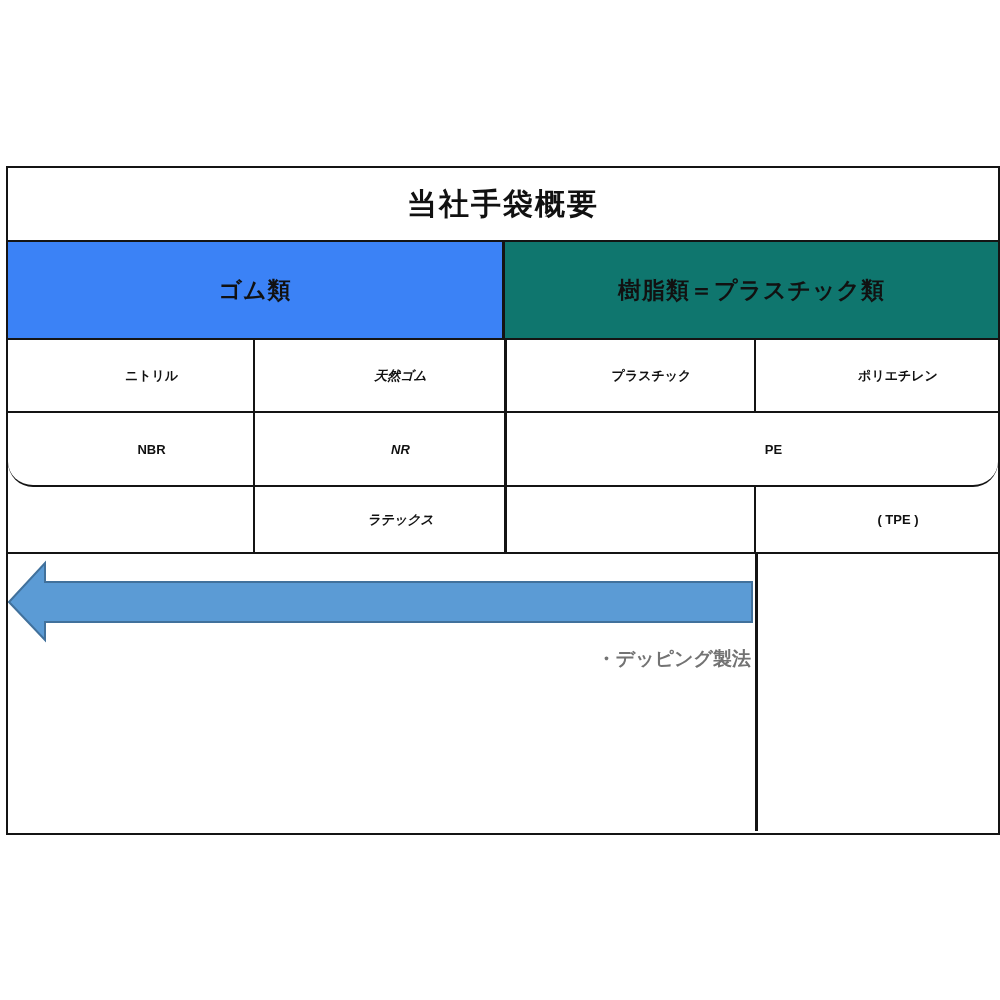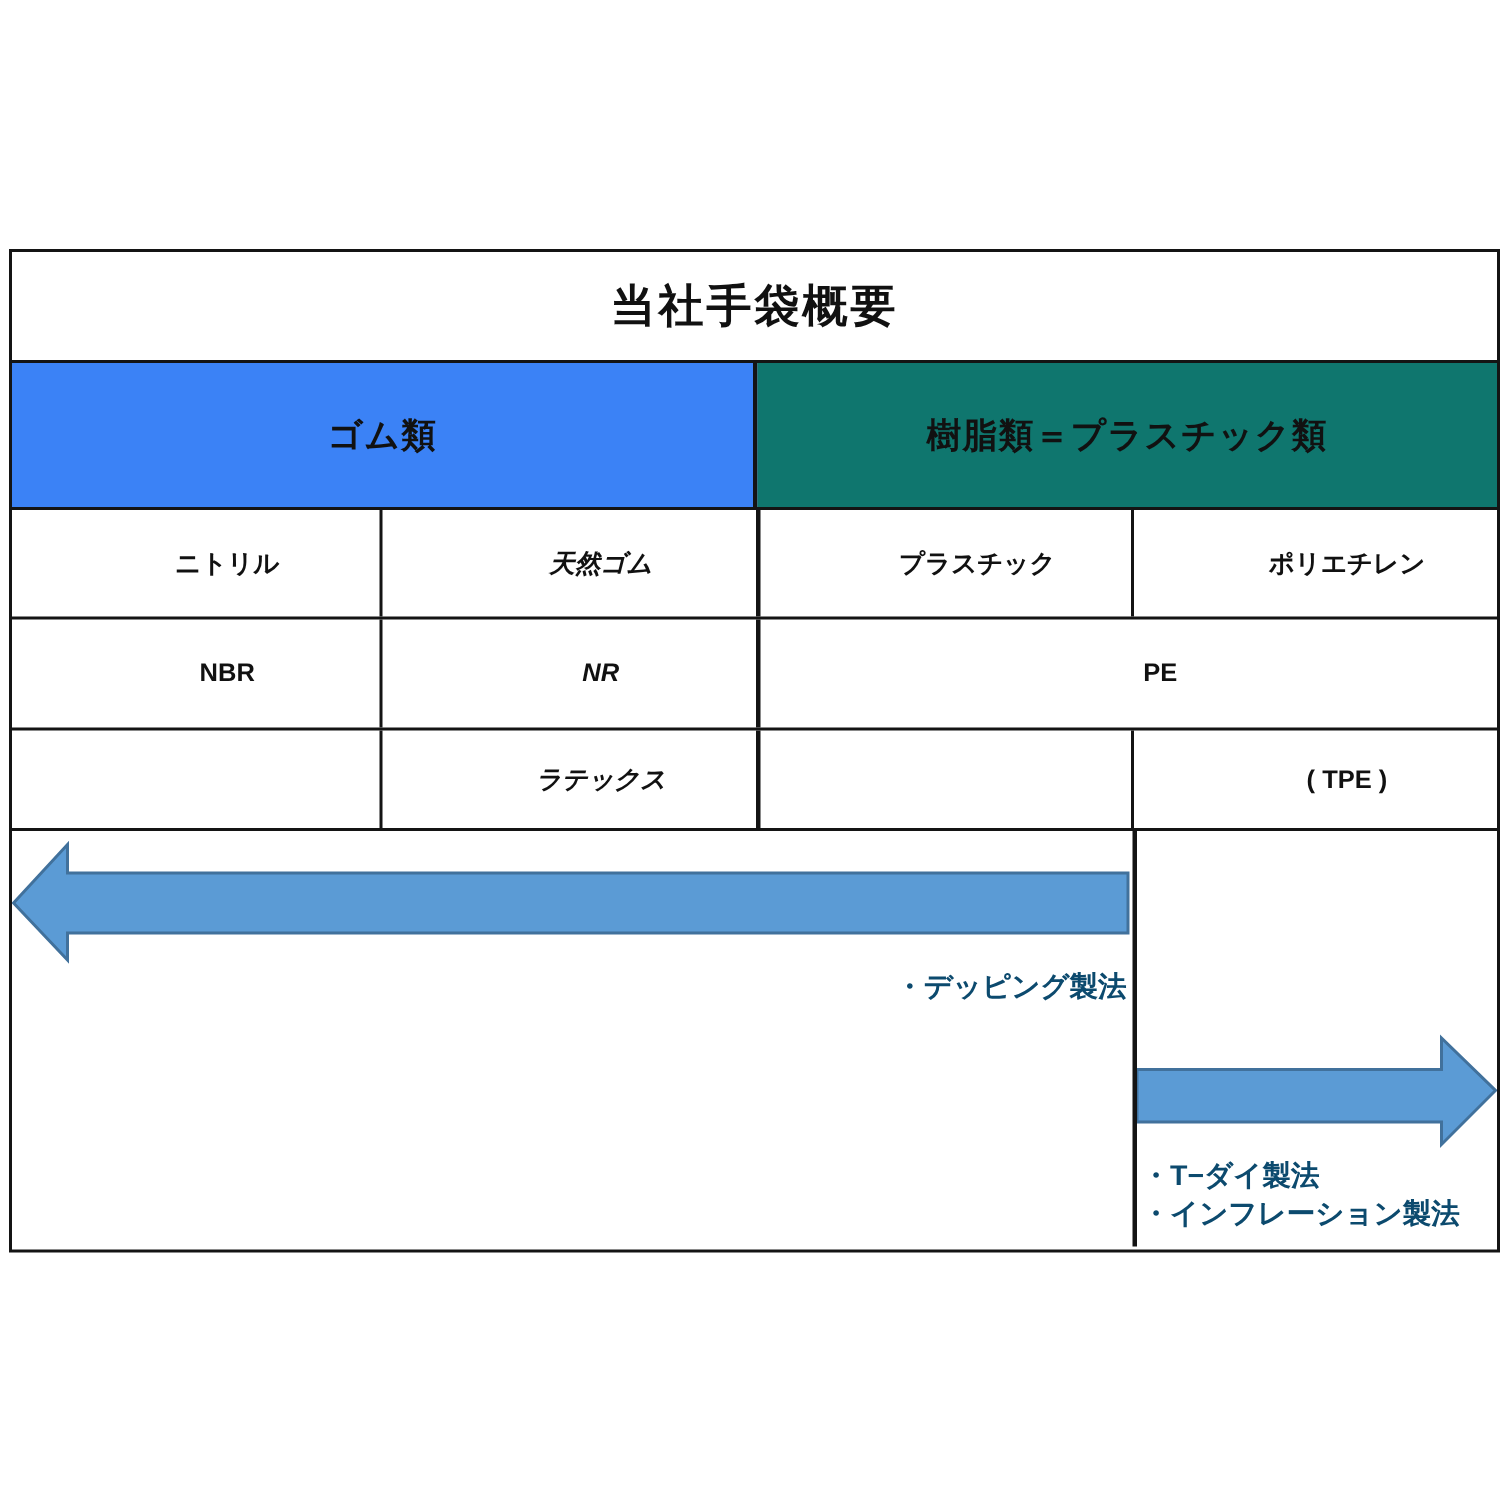--- a/index.html
+++ b/index.html
@@ -15,36 +15,36 @@
   .bb{border-bottom:2px solid #141414;}
   .row-title{height:74px;align-items:center;justify-content:center;}
   .title-text{font-size:30px;font-weight:bold;letter-spacing:2px;}
   .row-header{height:98px;}
   .hcell{display:flex;align-items:center;justify-content:center;
          font-size:23px;font-weight:bold;box-sizing:border-box;letter-spacing:1px;}
   .hcell.rubber{width:497px;background:#3b82f6;border-right:3px solid #141414;}
   .hcell.plastic{flex:1;background:#0f766e;}
   .row-cells{align-items:stretch;}
   .r1{height:73px;}
-  .r2{height:74px;}
+  .r2{height:74px;border-radius:25px;}
   .r3{height:67px;}
   .cell{display:flex;align-items:center;justify-content:center;
-        font-size:17px;font-weight:bold;box-sizing:border-box;
+        font-size:13px;font-weight:bold;box-sizing:border-box;
         border-right:2px solid #141414;padding-left:42px;}
   .cell.c1{width:247px;}
   .cell.c2{width:252px;border-right:3px solid #141414;font-style:italic;}
   .cell.c3{width:249px;}
   .cell.c4{flex:1;border-right:none;}
   .row-bottom{flex:1;height:277px;}
   .zone{position:relative;box-sizing:border-box;}
   .zone-left{width:750px;border-right:3px solid #141414;}
   .zone-right{flex:1;}
   .arrow-svg{position:absolute;left:0;top:0;display:block;}
   .method-label{
-    position:absolute;font-size:19px;font-weight:bold;color:#0c4a6e;
+    position:absolute;font-size:19px;font-weight:bold;color:#737373;
     white-space:nowrap;line-height:25px;
   }
   .label-dipping{right:4px;top:92px;text-align:right;}
   .label-extrusion{left:3px;top:218px;}
 </style>
 </head>
 <body>
 
 <div class="table-outer">
 
@@ -79,24 +79,15 @@
 
   <div class="row row-bottom">
 
     <div class="zone zone-left">
       <svg class="arrow-svg" width="747" height="277" viewBox="0 0 747 277">
         <polygon points="1,48 37,9 37,28 744,28 744,68 37,68 37,86" fill="#5B9BD5" stroke="#41719C" stroke-width="2" stroke-linejoin="miter"></polygon>
       </svg>
       <div class="method-label label-dipping">・デッピング製法</div>
     </div>
 
-    <div class="zone zone-right">
-      <svg class="arrow-svg" width="240" height="277" viewBox="0 0 240 277">
-        <polygon points="0,159 203,159 203,138 239,173 203,209 203,194 0,194" fill="#5B9BD5" stroke="#41719C" stroke-width="2" stroke-linejoin="miter"></polygon>
-      </svg>
-      <div class="method-label label-extrusion">
-        <div>・T−ダイ製法</div>
-        <div>・インフレーション製法</div>
-      </div>
-    </div>
 
   </div>
 </div>
 
 </body></html>

